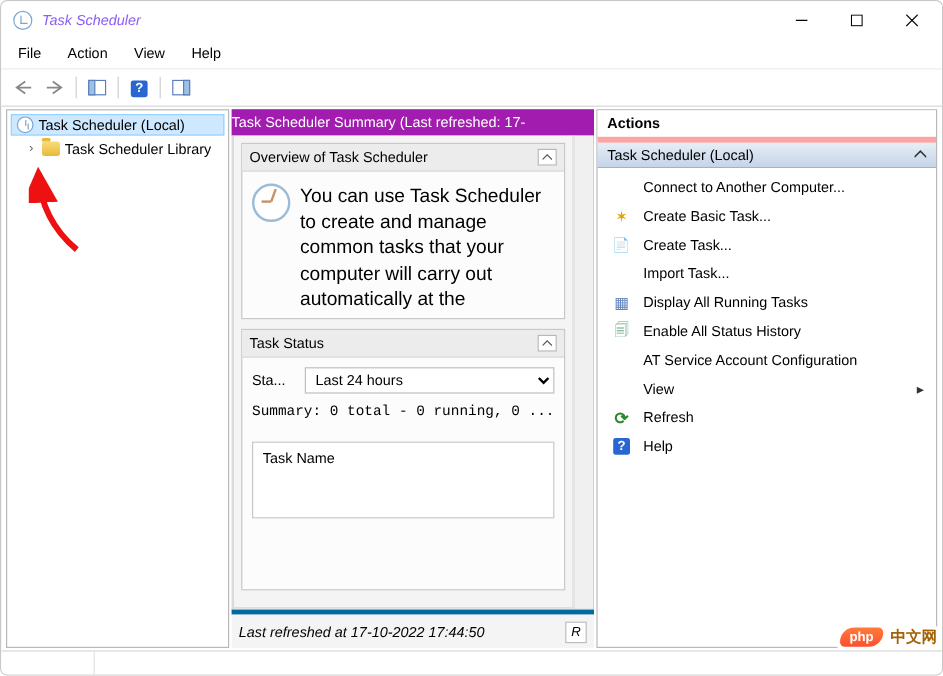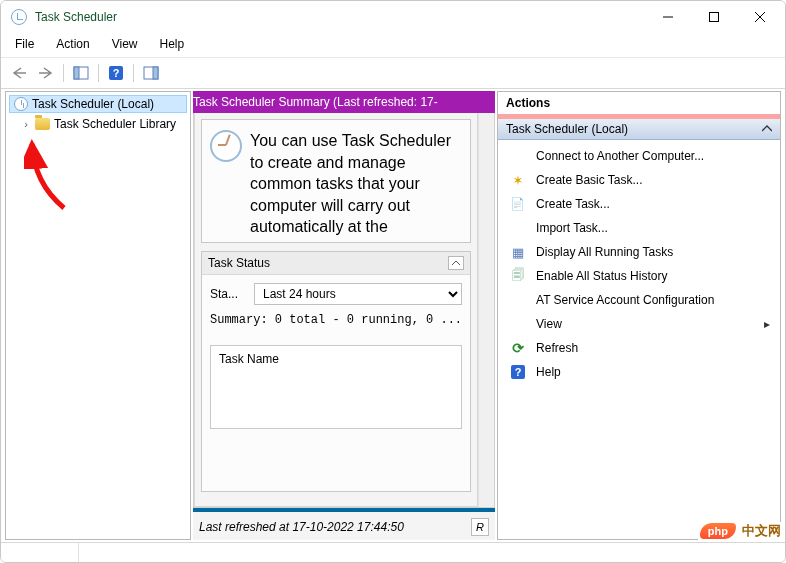--- a/index.html
+++ b/index.html
@@ -30,21 +30,21 @@
     align-items: center;
     justify-content: center;
   }
   .titlebar .app-icon::after {
     content: "";
     width: 5px; height: 6px;
     border-left: 1.5px solid #7aa7d1;
     border-bottom: 1.5px solid #7aa7d1;
     transform: translate(1px,-1px);
   }
-  .titlebar .title { font-size: 12px; color: #14532d; }
+  .titlebar .title { font-size: 12px; color: #8b5cf6; font-style: italic; }
   .titlebar .spacer { flex: 1; }
   .winbtn {
     width: 46px; height: 30px;
     display: flex; align-items: center; justify-content: center;
     color: #000;
   }
   .winbtn svg { stroke: #000; fill: none; }
   .menubar {
     display: flex;
     gap: 14px;
@@ -208,21 +208,21 @@
     font-size: 12px;
     padding: 2px 4px;
     border: 1px solid #bfbfbf;
     background: #fff;
   }
   .summary-line { padding: 4px 8px 10px 8px; font-size: 12px; white-space: nowrap; overflow:hidden;font-family:Liberation Mono, monospace;}
   .taskname-box {
     border: 1px solid #c8c8c8;
     background: #fff;
     margin: 8px;
-    height: 84px;
+    height: 64px;
     padding: 6px 8px;
     font-size: 12px;
   }
   .center-footer {
     display: flex;
     justify-content: space-between;
     align-items: center;
     padding: 6px 6px 4px 6px;
     font-size: 12px;
     border-top: 4px solid #0369a1;
@@ -406,20 +406,28 @@
         </defs>
       <path d="M40 70 Q 10 45 8 6" stroke="#e11" stroke-width="5" fill="none" marker-end="url(#ah)"></path>
     </svg>
   </div>
 
   <div class="center-pane">
     <div class="center-header">Task Scheduler Summary (Last refreshed: 17-</div>
     <div style="flex:1; display:flex; border:1px solid #d0d0d0; border-top:none;">
       <div class="center-scroll" style="flex:1;">
         <div class="section-box">
+          <div class="section-header">
+            <span>Overview of Task Scheduler</span>
+            <span class="section-collapse">
+              <svg width="8" height="6">
+                  <path d="M0 5 L4 1 L8 5" stroke="#555" fill="none"></path>
+                </svg>
+            </span>
+          </div>
           <div class="overview-body">
             <div class="big-clock"></div>
             <div style="line-height:1.35;">You can use Task Scheduler to create and manage common tasks that your computer will carry out automatically at the</div>
           </div>
         </div>
 
         <div class="section-box" style="flex:1; display:flex; flex-direction:column;">
           <div class="section-header">
             <span>Task Status</span>
             <span class="section-collapse">

